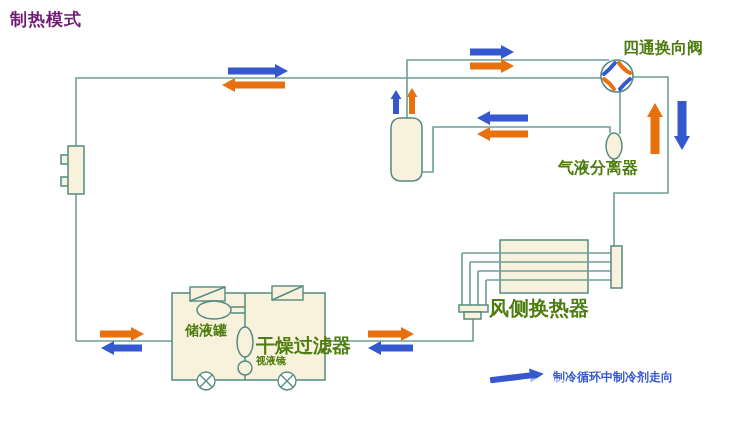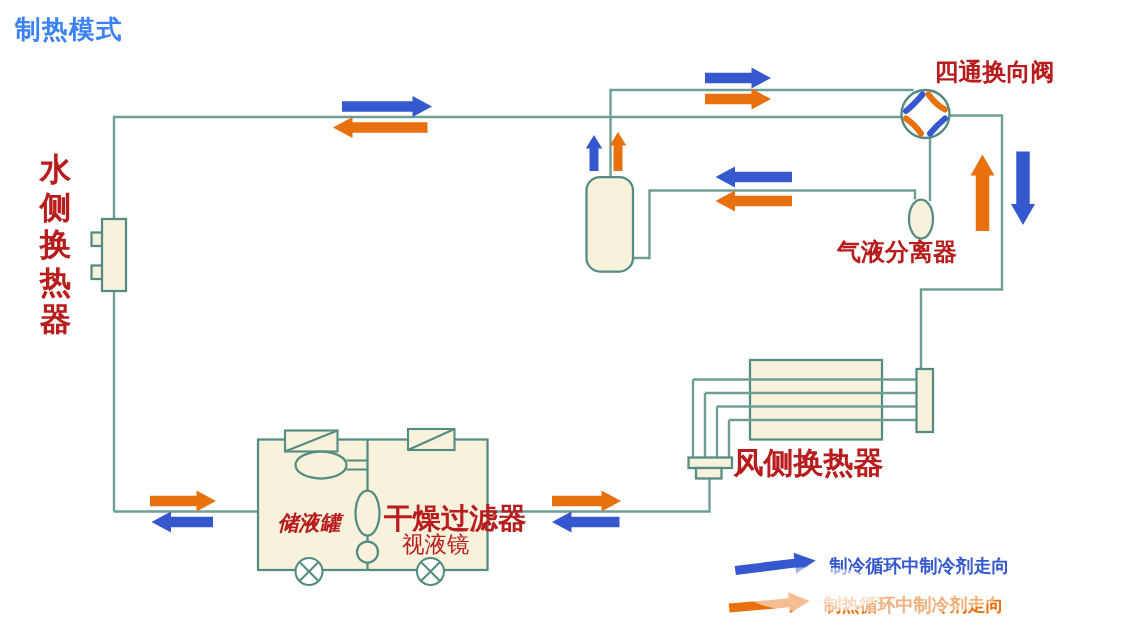--- a/index.html
+++ b/index.html
@@ -1,31 +1,31 @@
 <!DOCTYPE html>
 <html><head>
 <meta charset="utf-8">
 <style>
   html,body{margin:0;padding:0;background:#ffffff;}
   #stage{
     position:relative;width:751px;height:425px;background:#ffffff;
     font-family:"Liberation Sans","DejaVu Sans",sans-serif;overflow:hidden;
   }
   #diagram-svg{position:absolute;left:0;top:0;}
-  .lbl{position:absolute;color:#b91c1c;white-space:nowrap;}
+  .lbl{position:absolute;color:#4d7c0f;white-space:nowrap;}
   .vlabel{width:24px;word-break:break-all;white-space:normal;text-align:center;}
-  #title{position:absolute;left:10px;top:8px;font-size:17px;font-weight:bold;color:#3b82f6;letter-spacing:1px;}
+  #title{position:absolute;left:10px;top:8px;font-size:17px;font-weight:bold;color:#701a75;letter-spacing:1px;}
   #lbl-water-hx{left:25px;top:101px;font-size:21px;line-height:25px;font-weight:600;}
   #lbl-compressor{left:352px;top:110px;font-size:20px;line-height:25px;font-weight:600;}
   #lbl-four-way-valve{left:623px;top:38px;font-size:16px;font-weight:600;}
   #lbl-separator{left:558px;top:158px;font-size:16px;font-weight:600;}
   #lbl-air-hx{left:489px;top:295px;font-size:20px;font-weight:700;}
-  #lbl-receiver{left:185px;top:340px;font-size:14px;font-weight:600;font-style:italic;}
+  #lbl-receiver{left:185px;top:322px;font-size:14px;font-weight:600;}
   #lbl-filter{left:256px;top:333px;font-size:19px;font-weight:600;}
-  #lbl-sight-glass{left:268px;top:354px;font-size:15px;font-weight:400;}
+  #lbl-sight-glass{left:256px;top:354px;font-size:10px;font-weight:700;}
   #legend{position:absolute;left:480px;top:360px;width:260px;height:55px;}
   .legend-row{position:absolute;display:flex;align-items:center;gap:7px;font-size:12px;font-weight:bold;}
   #legend-row-cooling{left:8px;top:6px;color:#3558ce;}
   #legend-row-heating{left:4px;top:32px;color:#e8700f;}
   .legend-arrow{display:inline-block;flex:0 0 auto;}
   .watermark{position:absolute;background:#ffffff;opacity:0.55;border-radius:50%;pointer-events:none;}
   #wm1{left:495px;top:378px;width:95px;height:30px;}
   #wm2{left:545px;top:385px;width:120px;height:24px;opacity:0.45;}
 </style>
 </head>
@@ -128,39 +128,32 @@
       <polygon fill="#e8700f" points="100,330.5 131,330.5 131,327 144,334 131,341 131,337.5 100,337.5"></polygon>
       <polygon fill="#3558ce" points="142,344.5 114,344.5 114,341 101,348 114,355 114,351.5 142,351.5"></polygon>
 
       <polygon fill="#e8700f" points="368,330.5 401,330.5 401,327 414,334 401,341 401,337.5 368,337.5"></polygon>
       <polygon fill="#3558ce" points="413,344.5 381,344.5 381,341 368,348 381,355 381,351.5 413,351.5"></polygon>
     </g>
   </svg>
 
   <div id="title">制热模式</div>
 
-  <div class="lbl vlabel" id="lbl-water-hx">水侧换热器</div>
   <div class="lbl" id="lbl-four-way-valve">四通换向阀</div>
   <div class="lbl" id="lbl-air-hx">风侧换热器</div>
   <div class="lbl" id="lbl-separator">气液分离器</div>
   <div class="lbl" id="lbl-receiver">储液罐</div>
   <div class="lbl" id="lbl-filter">干燥过滤器</div>
   <div class="lbl" id="lbl-sight-glass">视液镜</div>
 
   <div id="legend">
     <div class="legend-row" id="legend-row-cooling">
       <svg class="legend-arrow" width="58" height="22" viewBox="0 0 58 22">
         <polygon fill="#3558ce" transform="rotate(-7 29 11)" points="2,8 42,8 42,4 56,11 42,18 42,14 2,14"></polygon>
       </svg>
       <span>制冷循环中制冷剂走向</span>
     </div>
-    <div class="legend-row" id="legend-row-heating">
-      <svg class="legend-arrow" width="58" height="22" viewBox="0 0 58 22">
-        <polygon fill="#e8700f" transform="rotate(-5 29 11)" points="2,8 42,8 42,4 56,11 42,18 42,14 2,14"></polygon>
-      </svg>
-      <span>制热循环中制冷剂走向</span>
-    </div>
   </div>
 
   <div class="watermark" id="wm1"></div>
   <div class="watermark" id="wm2"></div>
 
 </div>
 
 </body></html>

